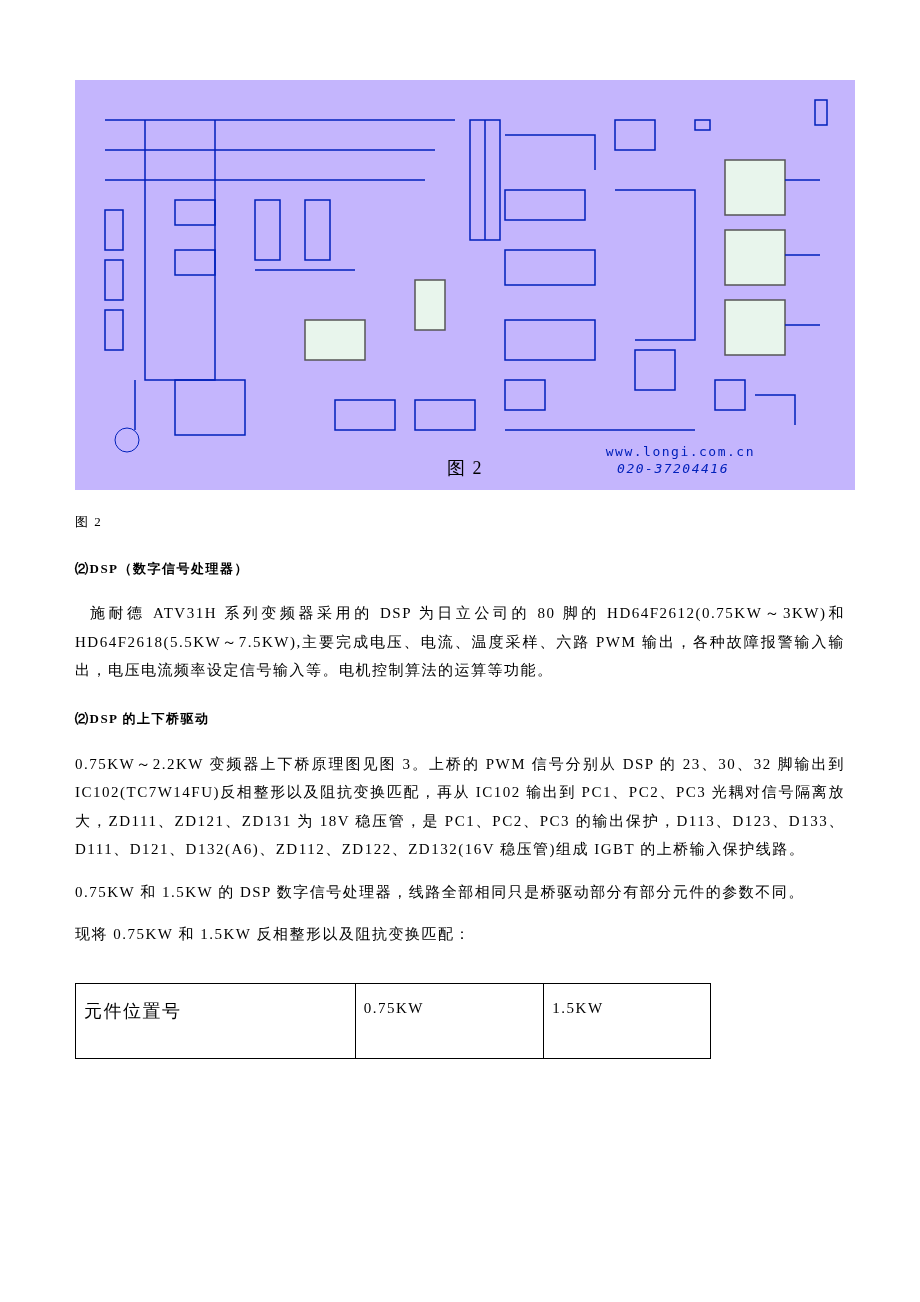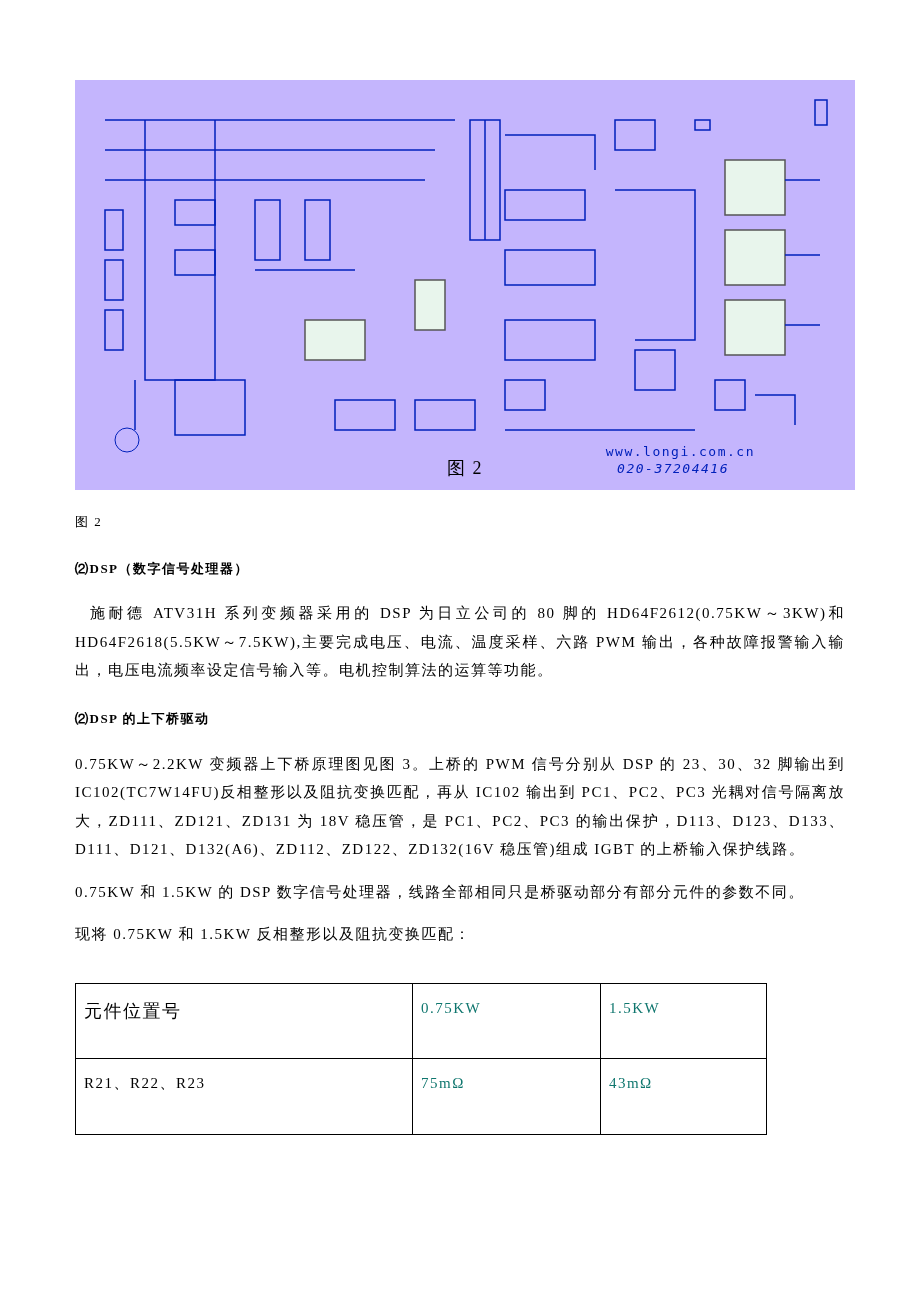--- a/index.html
+++ b/index.html
@@ -60,32 +60,32 @@
     .para {
       margin: 14px 0;
       font-size: 15px;
       text-align: justify;
     }
     .para.indent {
       text-indent: 1em;
     }
     table.params {
       border-collapse: collapse;
-      width: 692px;
+      width: 636px;
       margin-top: 34px;
       font-size: 15px;
     }
     table.params td {
       border: 1px solid #000;
       padding: 10px 8px 36px 8px;
       vertical-align: top;
       text-align: left;
     }
     table.params td.header-cell {
-      color: #0f766e;
+      color: #000000;
     }
     table.params td.header-cell.first {
       font-size: 18px;
       font-family: "SimSun", serif;
       color: #000;
       padding-bottom: 30px;
     }
     
     .schematic-svg {
       width: 100%;
@@ -166,19 +166,14 @@
 <div class="para">0.75KW 和 1.5KW 的 DSP 数字信号处理器，线路全部相同只是桥驱动部分有部分元件的参数不同。</div>
 <div class="para">现将 0.75KW 和 1.5KW 反相整形以及阻抗变换匹配：</div>
 
 <table class="params">
   <tbody>
       <tr>
     <td class="header-cell first">元件位置号</td>
     <td class="header-cell">0.75KW</td>
     <td class="header-cell">1.5KW</td>
   </tr>
-  <tr>
-    <td>R21、R22、R23</td>
-    <td class="header-cell">75mΩ</td>
-    <td class="header-cell">43mΩ</td>
-  </tr>
 </tbody>
   </table>
 
 </body></html>

